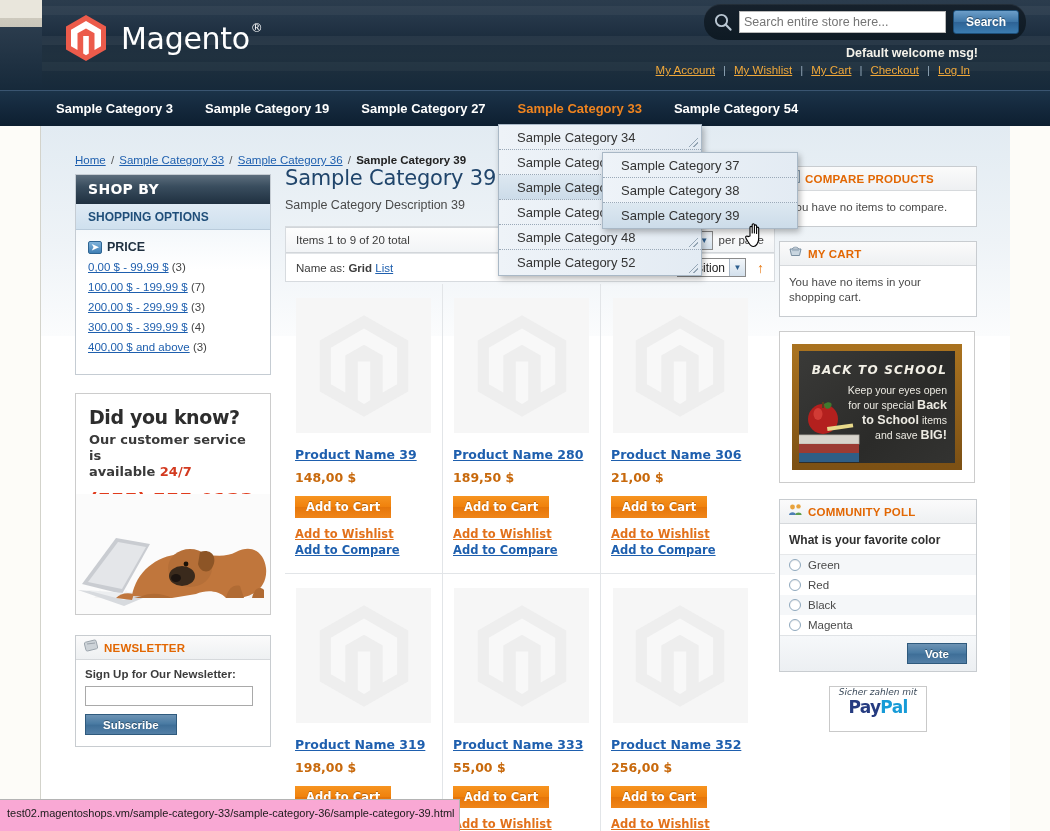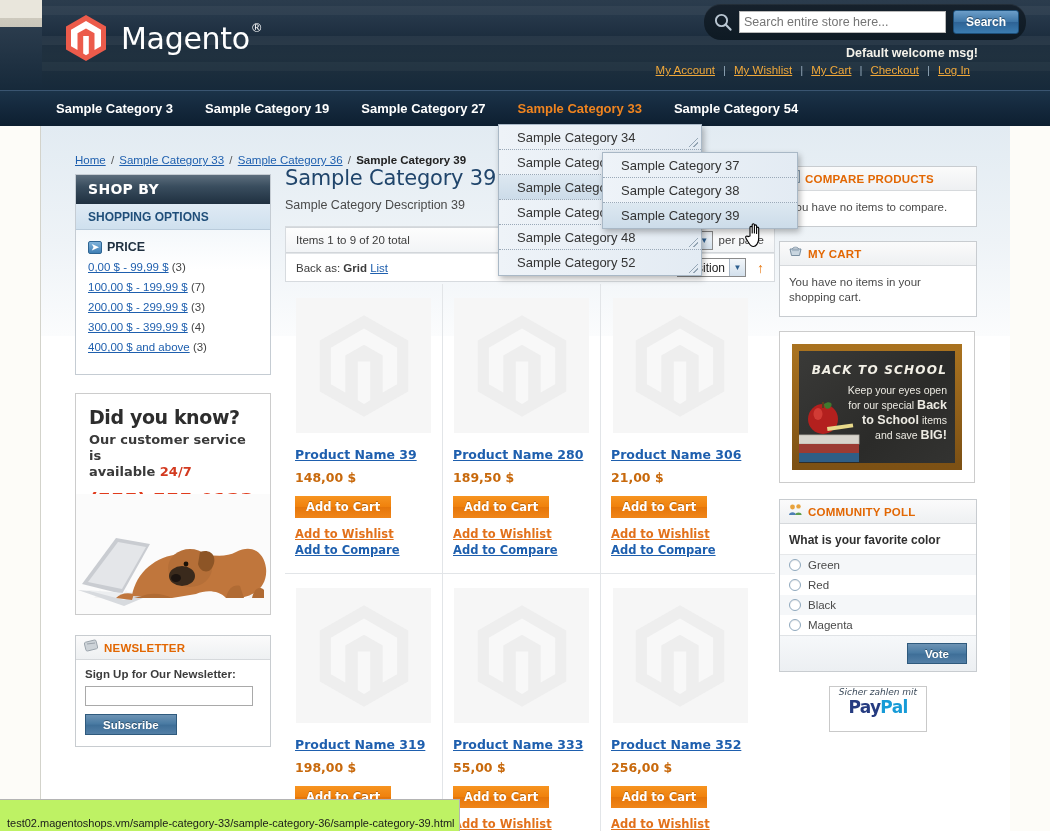--- a/index.html
+++ b/index.html
@@ -349,22 +349,22 @@
     border:1px solid #c9c9c9; background:#fff;
     display:flex; flex-direction:column; align-items:center; 
   }
   .pp-top { font-size:9px; color:#3b4a5a; font-style:italic; font-family:"DejaVu Sans", sans-serif; }
   .pp-logo { font-size:17px; font-weight:bold; letter-spacing:-0.7px; font-family:"DejaVu Sans", sans-serif; }
   .pp-pay { color:#253b80; } .pp-pal { color:#179bd7; }
 
   
   .statusbar {
     position:absolute; left:0; bottom:0; height:32px; line-height:19px;
-    background:#bef264; border:1px solid #b4b4b4; border-left:none; border-bottom:none;
-    padding:14px 7px; font-size:11px; color:#1a1a1a; z-index:90;
+    background:#f9a8d4; border:1px solid #b4b4b4; border-left:none; border-bottom:none;
+    padding:4px 7px; font-size:11px; color:#1a1a1a; z-index:90;
     max-width:460px; white-space:nowrap; overflow:hidden;
   }
 
   
   .cursor-hand { position:absolute; left:744px; top:222px; width:22px; height:26px; z-index:95; }
 </style>
 </head>
 <body>
 
 <div class="header">
@@ -529,21 +529,21 @@
           <span>Page</span>
           <span class="sel">
             <span>9</span>
             <span class="arrow">▼</span>
           </span>
           <span>per page</span>
         </span>
       </div>
       <div class="toolbar2">
         <span>
-          <span>Back as:</span>
+          <span>Name as:</span>
           <b>Grid</b>
           <a>List</a>
         </span>
         <span style="display:flex;align-items:center;gap:6px;">
           <span>Sort By</span>
           <span class="sel">
             <span>Position</span>
             <span class="arrow">▼</span>
           </span>
           <span class="sort-arrow">↑</span>

